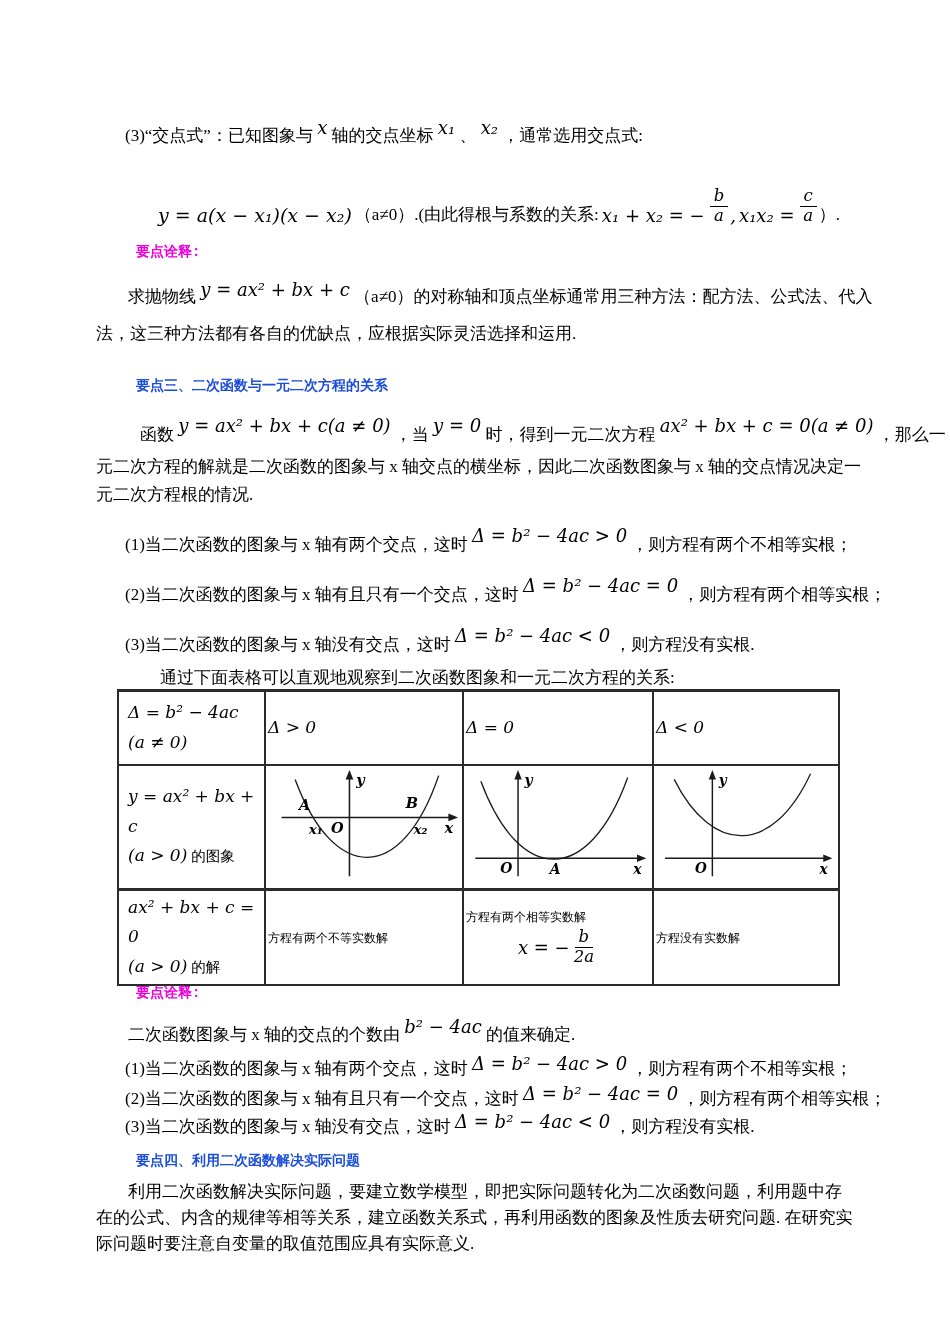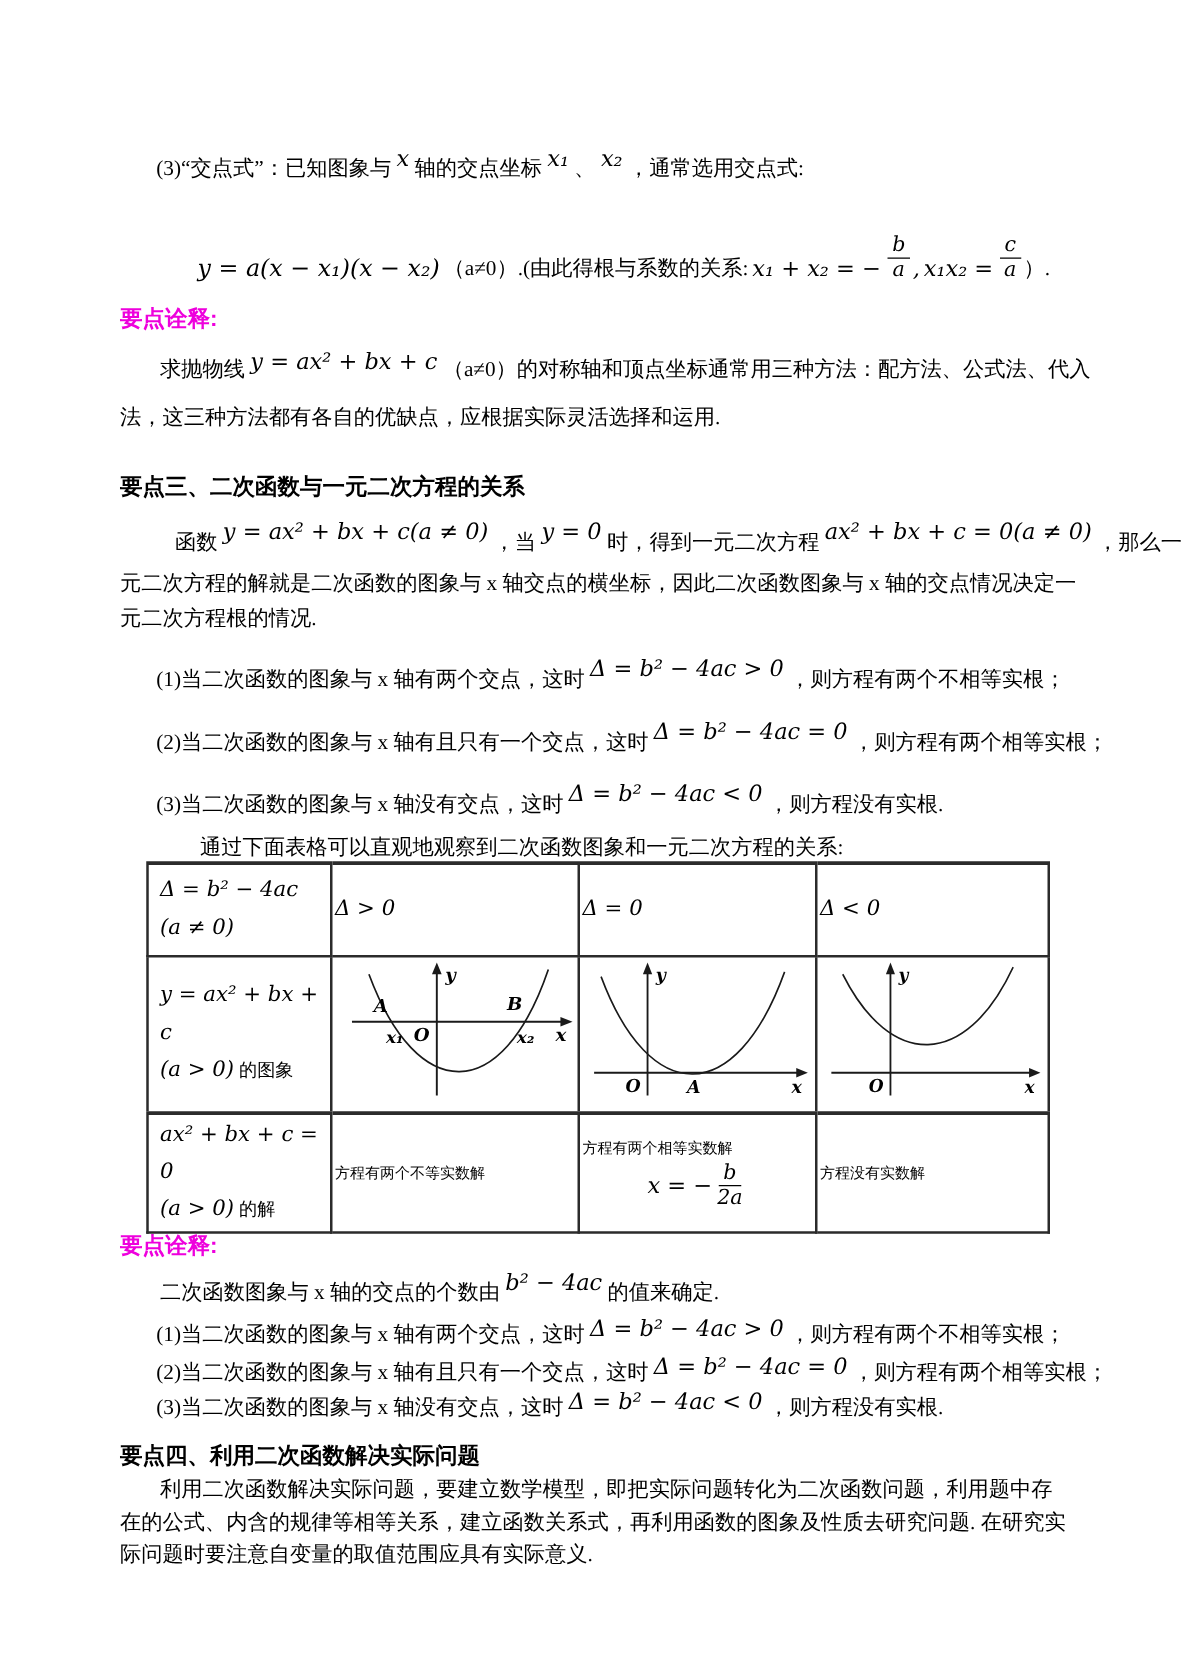--- a/index.html
+++ b/index.html
@@ -7,23 +7,23 @@
   .page {
     position:relative; width:950px; height:1344px; background:#ffffff;
     font-family:"Liberation Serif","DejaVu Serif",serif; color:#000;
     overflow:hidden;
   }
   .abs { position:absolute; white-space:nowrap; }
   .line { font-size:17px; line-height:27px; }
   .m { font-family:"DejaVu Serif","DejaVu Sans",serif; font-style:italic; font-size:18px; }
   .up4 { vertical-align:4px; } .up6 { vertical-align:6px; }
   .up7 { vertical-align:7px; } .up8 { vertical-align:8px; }
-  .hd { font-size:18px; font-weight:bold; font-family:Liberation Sans, sans-serif; }
+  .hd { font-size:14px; font-weight:bold; font-family:Liberation Mono, monospace;margin-left:40px; }
   .hd-magenta { color:#EE00DD; }
-  .hd-orange  { color:#000000; }
+  .hd-orange  { color:#1d4ed8; }
   .fline { display:flex; align-items:flex-end; height:58px; font-size:17px; }
   .fline > * { margin-right:3px; }
   .fbig { font-size:19px; }
   .frac { display:inline-flex; flex-direction:column; align-items:center;
           font-family:"DejaVu Serif","DejaVu Sans",serif; font-style:italic;
           font-size:16.5px; line-height:1.15; vertical-align:middle; margin:0 2px; }
   .frac .fnum { border-bottom:1.4px solid #000; padding:0 4px; }
   .frac .fden { padding:0 2px; }
   table.reltable { position:absolute; border-collapse:collapse; table-layout:fixed; background:#fff; }
   table.reltable td { border:2px solid #2B2B2B; text-align:left; vertical-align:middle; padding:2px; overflow:hidden; }

